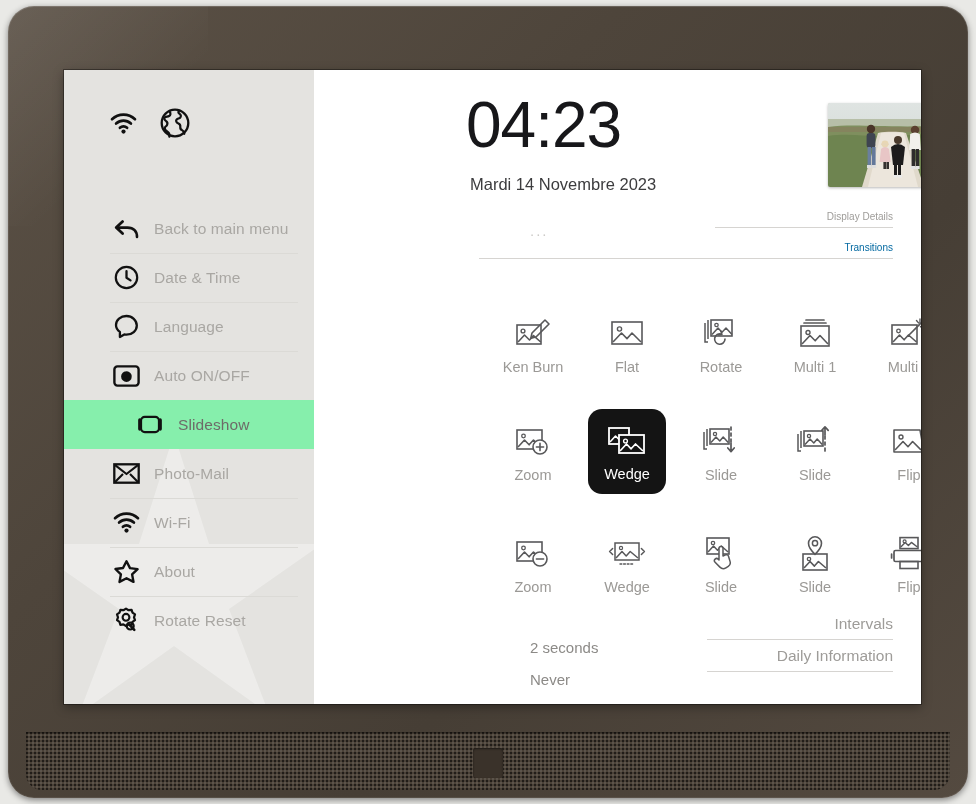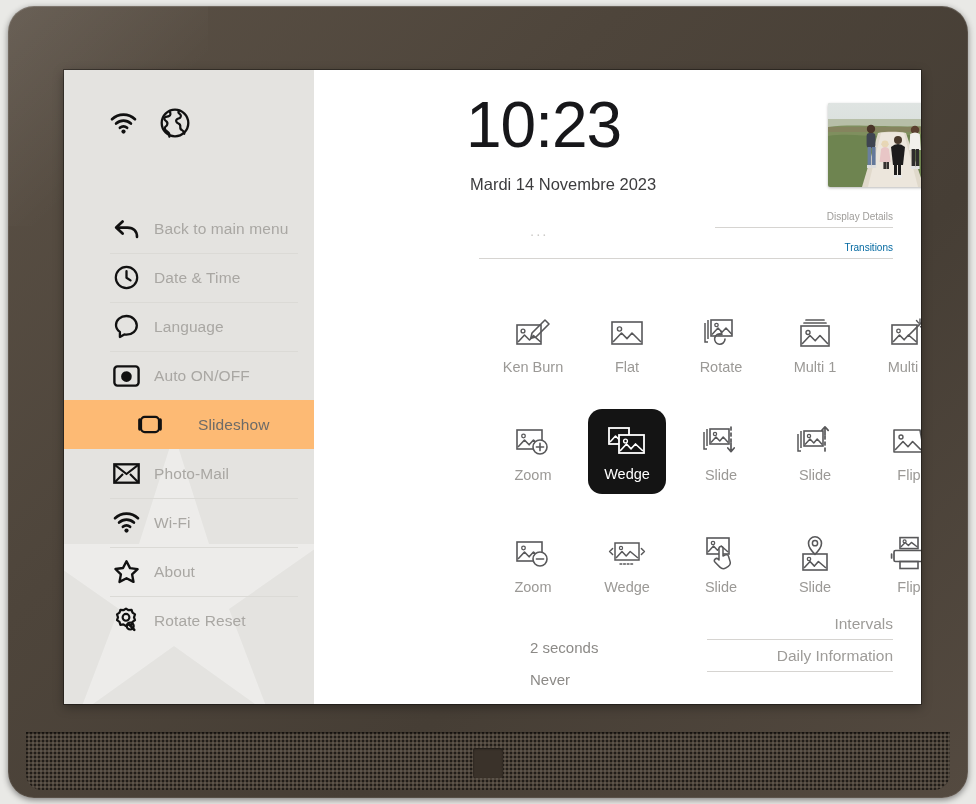--- a/index.html
+++ b/index.html
@@ -88,23 +88,22 @@
     margin-right: 14px;
   }
   .menu-label{
     font-size: 15.5px;
     color: #a9a7a3;
     letter-spacing: .1px;
   }
 
   
   .menu-item.active{
-    background: #fdba74;
+    background: #86efac;
     padding-left: 72px;
-    gap: 20px;
   }
   .menu-item.active .menu-label{ color:#6d6b68; }
   .menu-item.active::before{ border-top-color: transparent; }
   .menu-item.active + .menu-item::before{ border-top-color: transparent; }
 
   
   #main{
     position:absolute; left:250px; top:0; right:0; bottom:0;
     background:#fff;
   }
@@ -381,21 +380,21 @@
             </svg>
           </span>
           <span class="menu-label">Rotate Reset</span>
         </div>
 
       </div>
     </div>
 
     <div id="main">
 
-      <div id="clock">10:23</div>
+      <div id="clock">04:23</div>
       <div id="date">Mardi 14 Novembre 2023</div>
 
       <div id="thumb-wrap">
         <div id="thumb">
           <svg width="128" height="84" viewBox="0 0 128 84" preserveAspectRatio="none">
             <defs>
               <linearGradient id="sky" x1="0" y1="0" x2="0" y2="1">
                 <stop offset="0" stop-color="#dfe4e2"></stop>
                   <stop offset="1" stop-color="#cfd7d0"></stop>
               </linearGradient>

